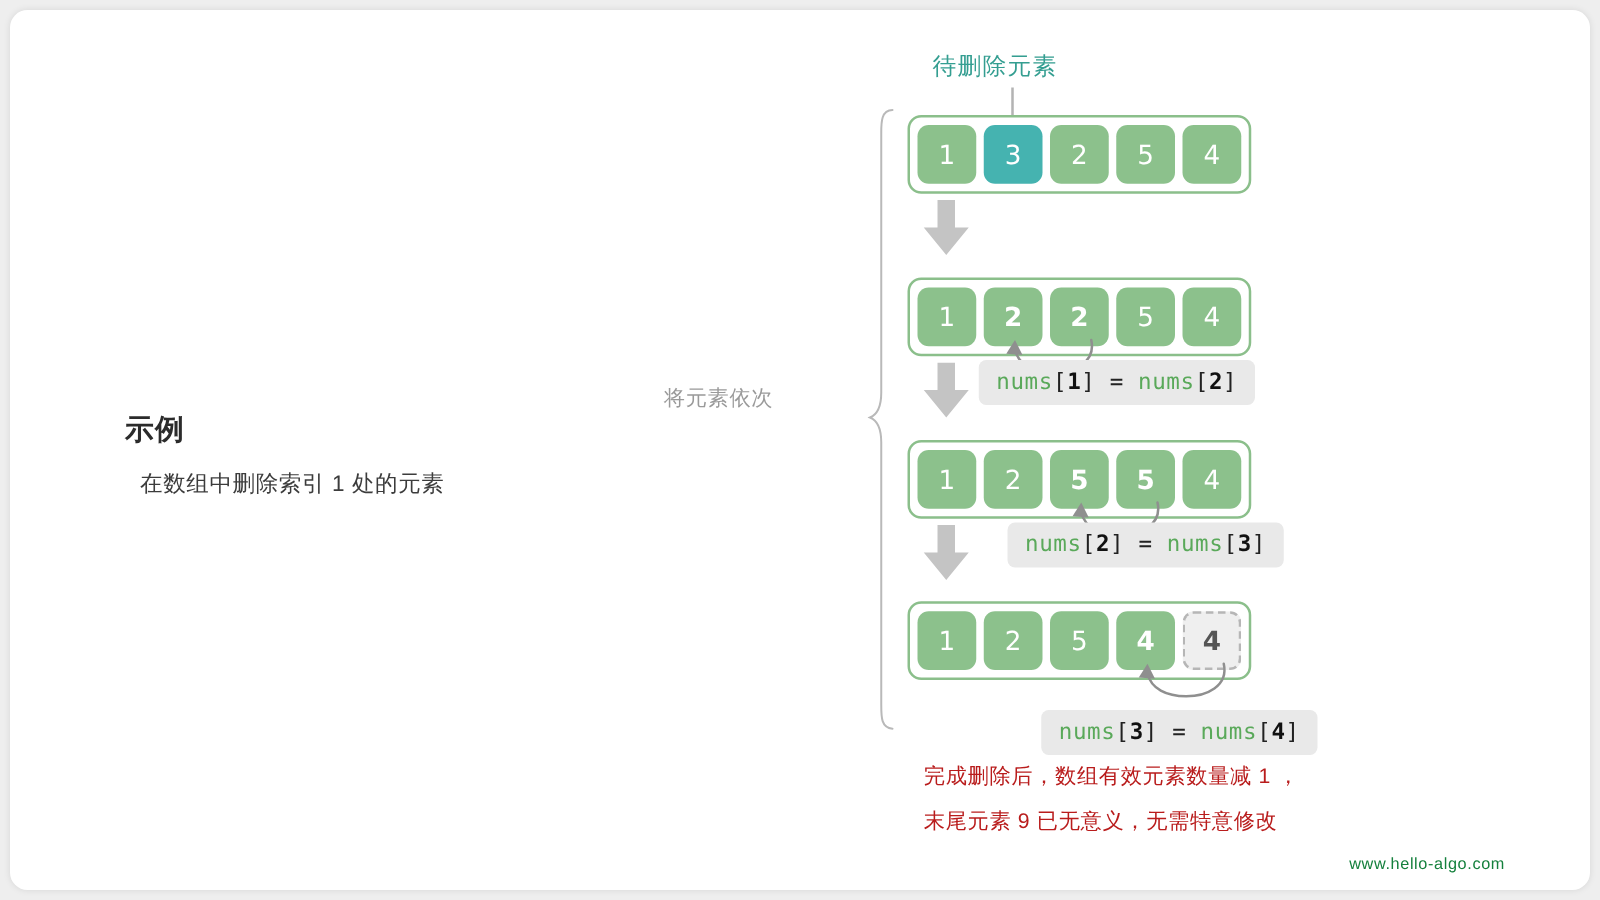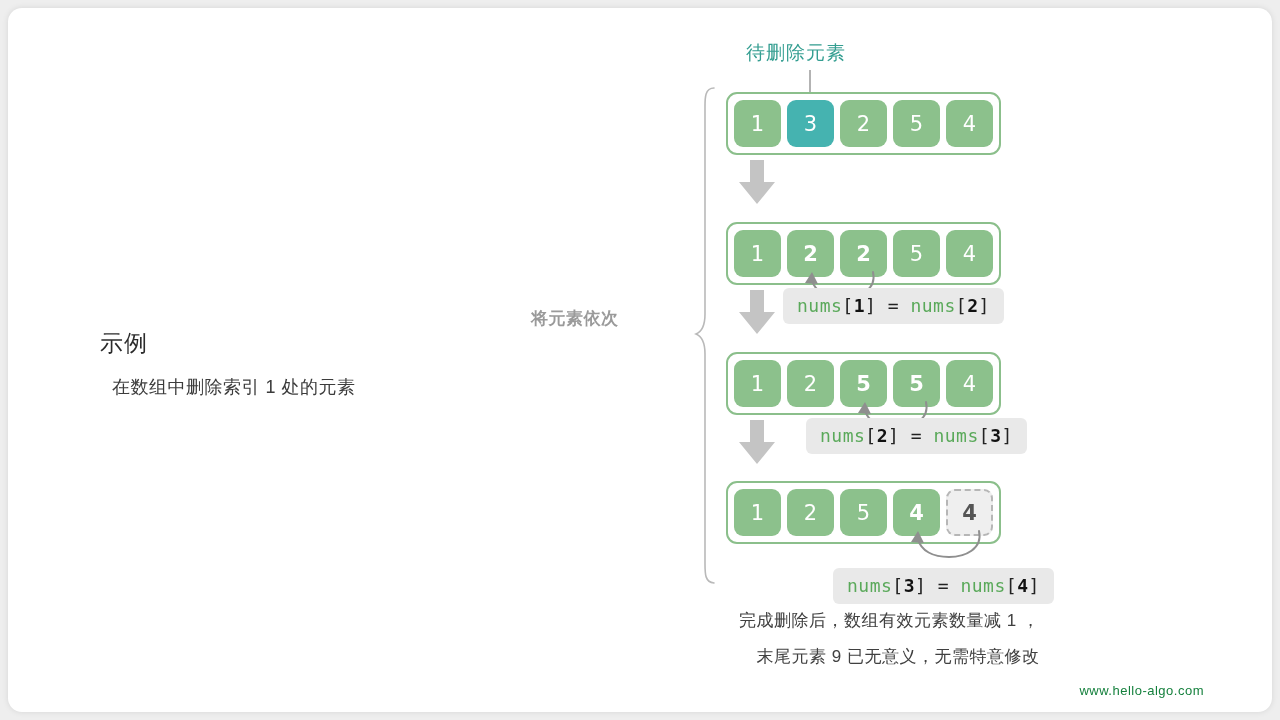--- a/index.html
+++ b/index.html
@@ -32,21 +32,21 @@
 
   
   .left-block {
     position: absolute;
     left: 92px;
     top: 320px;
     width: 380px;
   }
   .left-title {
     font-size: 23px;
-    font-weight: normal;
+    font-weight: bold;
     color: #2b2b2b;
     letter-spacing: 1px;
     margin: 0 0 16px 0;
   }
   .left-sub {
     font-size: 18px;
     color: #3c3c3c;
     letter-spacing: 0.5px;
     margin: 12px;
     white-space: nowrap;
@@ -55,21 +55,20 @@
   
   .mid-note {
     position: absolute;
     left: 523px;
     top: 296px;
     width: 150px;
     font-size: 17px;
     color: #9a9a9a;
     line-height: 30px;
     letter-spacing: 0.5px;
-    font-weight: bold;
   }
 
   
   .brace {
     position: absolute;
     left: 686px;
     top: 78px;
   }
 
   
@@ -157,25 +156,24 @@
   .curve {
     position: absolute;
   }
 
   
   .bottom-note {
     position: absolute;
     left: 731px;
     top: 595px;
     font-size: 17px;
-    color: #404040;
+    color: #b91c1c;
     line-height: 36px;
     letter-spacing: 0.5px;
     white-space: nowrap;
-    text-align: right;
   }
 
   
   .watermark {
     position: absolute;
     right: 68px;
     top: 675px;
     font-family: Liberation Sans, sans-serif;
     font-size: 13px;
     color: #15803d;

